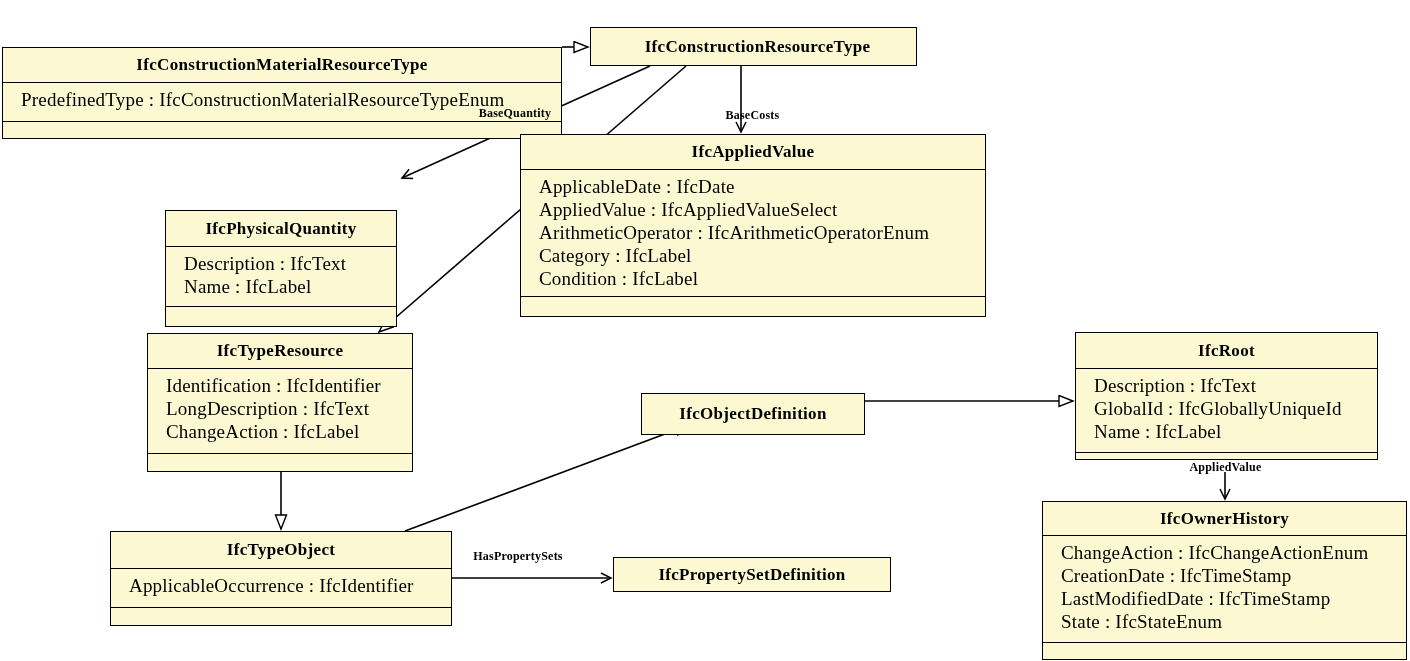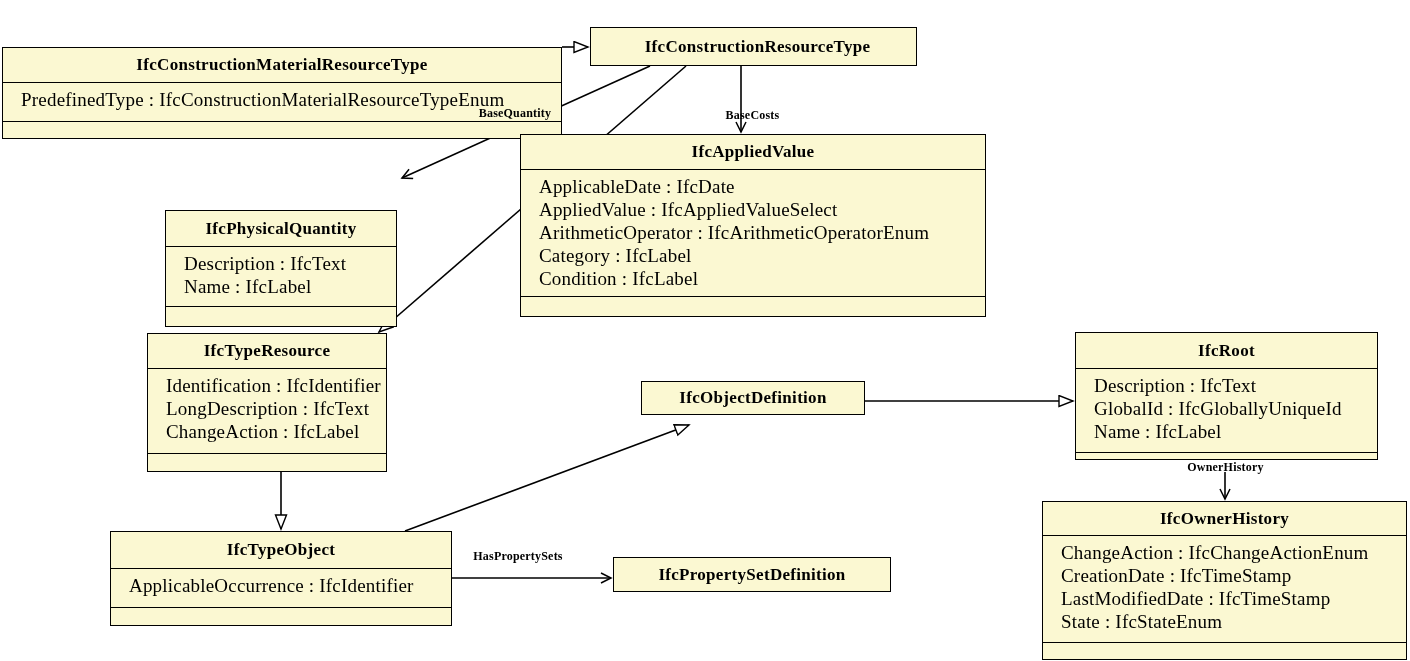--- a/index.html
+++ b/index.html
@@ -84,39 +84,39 @@
   <div class="uml-attrs" style="height:127px">
     <div>ApplicableDate : IfcDate</div>
     <div>AppliedValue : IfcAppliedValueSelect</div>
     <div>ArithmeticOperator : IfcArithmeticOperatorEnum</div>
     <div>Category : IfcLabel</div>
     <div>Condition : IfcLabel</div>
   </div>
   <div class="uml-empty"></div>
 </div>
 
-<div class="uml-box" style="left:147px;top:333px;width:240px;height:139px;">
+<div class="uml-box" style="left:147px;top:333px;width:266px;height:139px;">
   <div class="uml-title" style="height:34px">IfcTypeResource</div>
   <div class="uml-attrs" style="height:85px">
     <div>Identification : IfcIdentifier</div>
     <div>LongDescription : IfcText</div>
     <div>ChangeAction : IfcLabel</div>
   </div>
   <div class="uml-empty"></div>
 </div>
 
 <div class="uml-box" style="left:110px;top:531px;width:342px;height:95px;">
   <div class="uml-title" style="height:36px">IfcTypeObject</div>
   <div class="uml-attrs" style="height:39px">
     <div>ApplicableOccurrence : IfcIdentifier</div>
   </div>
   <div class="uml-empty"></div>
 </div>
 
-<div class="uml-box" style="left:641px;top:381px;width:224px;height:34px;">
+<div class="uml-box" style="left:641px;top:393px;width:224px;height:42px;">
   <div class="uml-title only">IfcObjectDefinition</div>
 </div>
 
 <div class="uml-box" style="left:1075px;top:332px;width:303px;height:128px;">
   <div class="uml-title" style="height:35px">IfcRoot</div>
   <div class="uml-attrs" style="height:84px">
     <div>Description : IfcText</div>
     <div>GlobalId : IfcGloballyUniqueId</div>
     <div>Name : IfcLabel</div>
   </div>
@@ -137,13 +137,13 @@
   </div>
   <div class="uml-empty"></div>
 </div>
 
 <div class="edge-label" style="left:450px;top:106px;width:130px;">BaseQuantity</div>
 
 <div class="edge-label" style="left:700px;top:108px;width:105px;">BaseCosts</div>
 
 <div class="edge-label" style="left:438px;top:549px;width:160px;">HasPropertySets</div>
 
-<div class="edge-label" style="left:1158px;top:460px;width:135px;">OwnerHistory</div>
+<div class="edge-label" style="left:1158px;top:460px;width:135px;">AppliedValue</div>
 
 </body></html>

